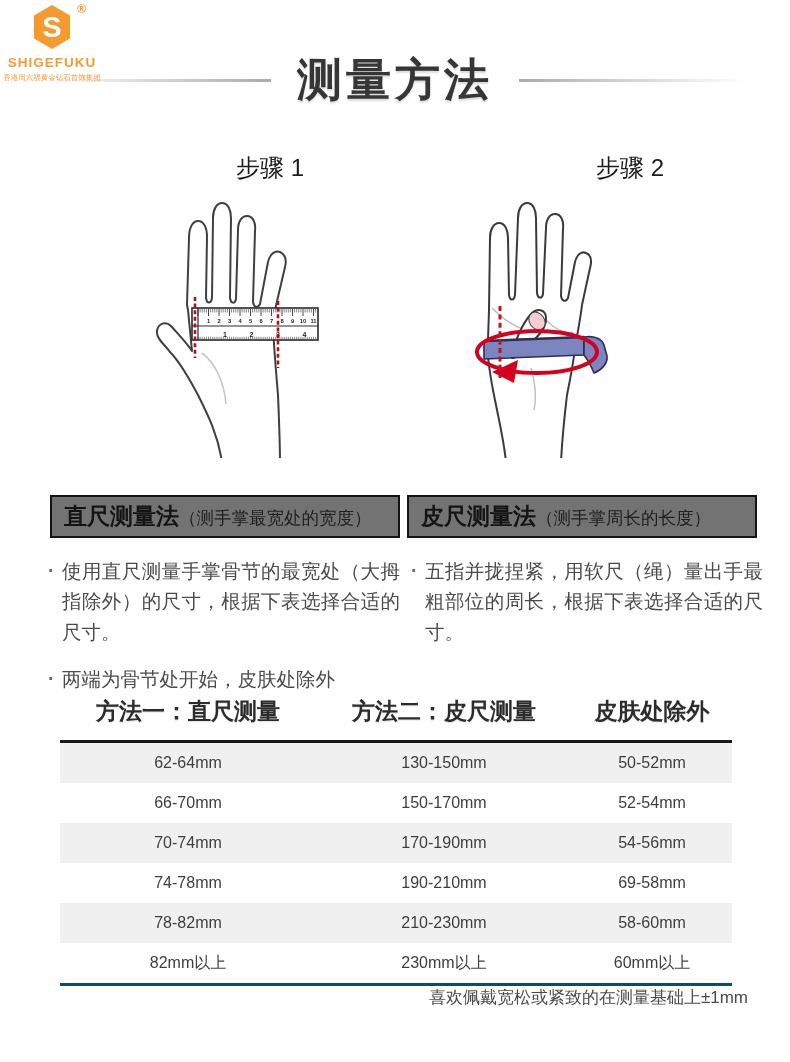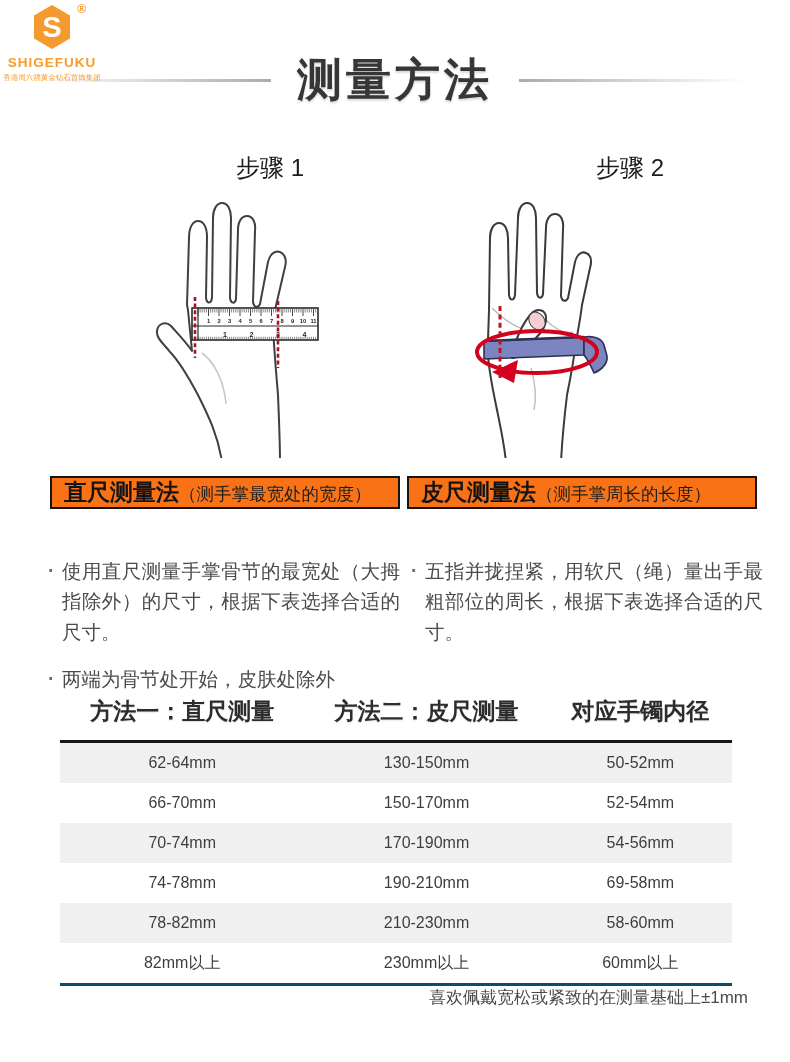--- a/index.html
+++ b/index.html
@@ -21,22 +21,22 @@
   .page-title{font-size:45px;font-weight:800;color:#363636;letter-spacing:4px;
     text-shadow:0 2px 2px rgba(80,80,80,.22);white-space:nowrap;}
   
   .step{position:absolute;text-align:center;}
   .step1{left:140px;top:152px;width:260px;}
   .step2{left:434px;top:152px;width:230px;text-align:right;}
   .step-label{font-size:24px;color:#1c1c1c;margin-bottom:6px;}
   .step svg{display:block;}
   
   .method-row{position:absolute;top:476px;left:50px;width:707px;display:flex;gap:7px;}
-  .method-box{flex:1;border:2px solid #141414;height:33px;display:flex;align-items:center;
-    padding-left:12px;background:#f97316;box-sizing:border-box;}
+  .method-box{flex:1;border:2px solid #141414;height:43px;display:flex;align-items:center;
+    padding-left:12px;background:#737373;box-sizing:border-box;margin-top:19px;}
   .method-name{font-size:23px;font-weight:700;color:#141414;white-space:nowrap;}
   .method-hint{font-size:17.5px;color:#1f1f1f;white-space:nowrap;padding-top:2px;}
   
   .bullets-row{position:absolute;top:534px;left:47px;width:716px;display:flex;gap:10px;}
   .bullet-col{width:353px;margin-top:22px;}
   .bullet{position:relative;padding-left:15px;font-size:19.5px;line-height:1.56;
     color:#4b4b4b;margin-bottom:17px;text-align:justify;}
   .bullet::before{content:"·";position:absolute;left:1px;top:-1px;color:#6a6a6a;font-weight:bold;}
   
   .size-table{position:absolute;top:686px;left:60px;width:672px;border-collapse:collapse;}
@@ -300,21 +300,21 @@
     <div class="bullet-col">
       <div class="bullet">五指并拢捏紧，用软尺（绳）量出手最粗部位的周长，根据下表选择合适的尺寸。</div>
     </div>
   </div>
 
   <table class="size-table">
     <thead>
       <tr>
         <th>方法一：直尺测量</th>
         <th>方法二：皮尺测量</th>
-        <th>对应手镯内径</th>
+        <th>皮肤处除外</th>
       </tr>
     </thead>
     <tbody>
       <tr>
         <td>62-64mm</td>
         <td>130-150mm</td>
         <td>50-52mm</td>
       </tr>
       <tr>
         <td>66-70mm</td>

